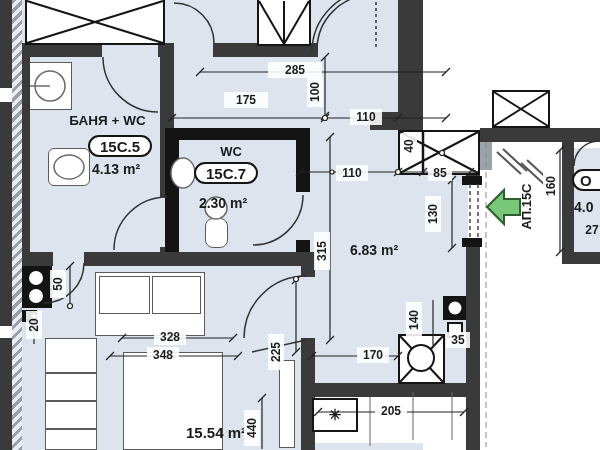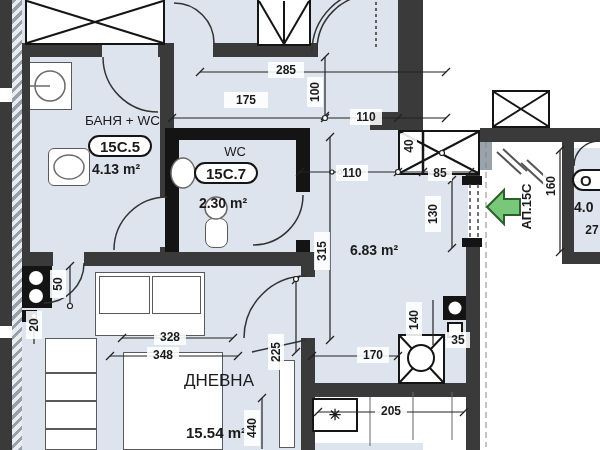--- a/index.html
+++ b/index.html
@@ -11,21 +11,21 @@
   .wallb{background:#141414}
   .gray{background:#9aa2ac}
   .hatchwall{background:repeating-linear-gradient(135deg,#98a0aa 0 3px,#e9ecf1 3px 7px)}
   .fixt{background:#fff;border:1.5px solid #5a5a5a}
   .box{background:#fff;border:2.5px solid #151515}
   .stadium{background:#fff;border:2px solid #151515;border-radius:14px;display:flex;
            align-items:center;justify-content:center;font-weight:700;font-size:15px;white-space:nowrap}
   .dim{font-size:12px;line-height:16px;font-weight:700;text-align:center;
        background:rgba(255,255,255,.88);white-space:nowrap}
   .rot{transform:rotate(-90deg)}
-  .rname{font-weight:400;text-align:right;white-space:nowrap}
+  .rname{font-weight:700;text-align:center;white-space:nowrap}
   .rarea{font-weight:700;text-align:center;white-space:nowrap}
   .shelf{background:#5a5a5a;height:2px}
   svg{position:absolute;left:0;top:0;pointer-events:none}
 </style>
 </head>
 <body>
 
 <div id="plan">
 
   <div class="abs floor" style="left:22px;top:0;width:401px;height:130px"></div>
@@ -212,29 +212,28 @@
   <div class="abs rname" style="left:55px;top:113px;width:105px;font-size:13.5px">БАНЯ + WC</div>
   <div class="abs stadium" style="left:88px;top:135px;width:64px;height:22px">15С.5</div>
   <div class="abs rarea" style="left:76px;top:161px;width:80px;font-size:14px">4.13 m²</div>
 
   <div class="abs rname" style="left:216px;top:144px;width:30px;font-size:13px">WC</div>
   <div class="abs stadium" style="left:194px;top:162px;width:64px;height:22px">15С.7</div>
   <div class="abs rarea" style="left:183px;top:195px;width:80px;font-size:14px">2.30 m²</div>
 
   <div class="abs rarea" style="left:334px;top:242px;width:80px;font-size:14px">6.83 m²</div>
 
-  <div class="abs rname" style="left:158px;top:371px;width:96px;font-size:17px">ДНЕВНА</div>
   <div class="abs rarea" style="left:171px;top:424px;width:90px;font-size:15px">15.54 m²</div>
 
   <div class="abs dim rot" style="left:492px;top:198px;width:70px;height:17px;font-size:13px;background:transparent">АП.15С</div>
   <div class="abs rarea" style="left:574px;top:199px;width:32px;font-size:14px;text-align:left">4.0</div>
   <div class="abs dim" style="left:580px;top:222px;width:24px;background:transparent">27</div>
   <div class="abs" style="left:312px;top:398px;width:46px;height:34px;display:flex;align-items:center;justify-content:center;font-size:15px;font-weight:700">✳</div>
 
-  <div class="abs dim" style="left:268px;top:62px;width:36px">285</div>
+  <div class="abs dim" style="left:268px;top:62px;width:54px">285</div>
   <div class="abs dim" style="left:224px;top:92px;width:44px">175</div>
   <div class="abs dim" style="left:350px;top:109px;width:32px">110</div>
   <div class="abs dim" style="left:336px;top:165px;width:32px">110</div>
   <div class="abs dim" style="left:428px;top:165px;width:24px">85</div>
   <div class="abs dim" style="left:357px;top:347px;width:32px">170</div>
   <div class="abs dim" style="left:446px;top:332px;width:24px">35</div>
   <div class="abs dim" style="left:375px;top:403px;width:32px">205</div>
   <div class="abs dim" style="left:154px;top:329px;width:32px">328</div>
   <div class="abs dim" style="left:147px;top:347px;width:32px">348</div>
 

